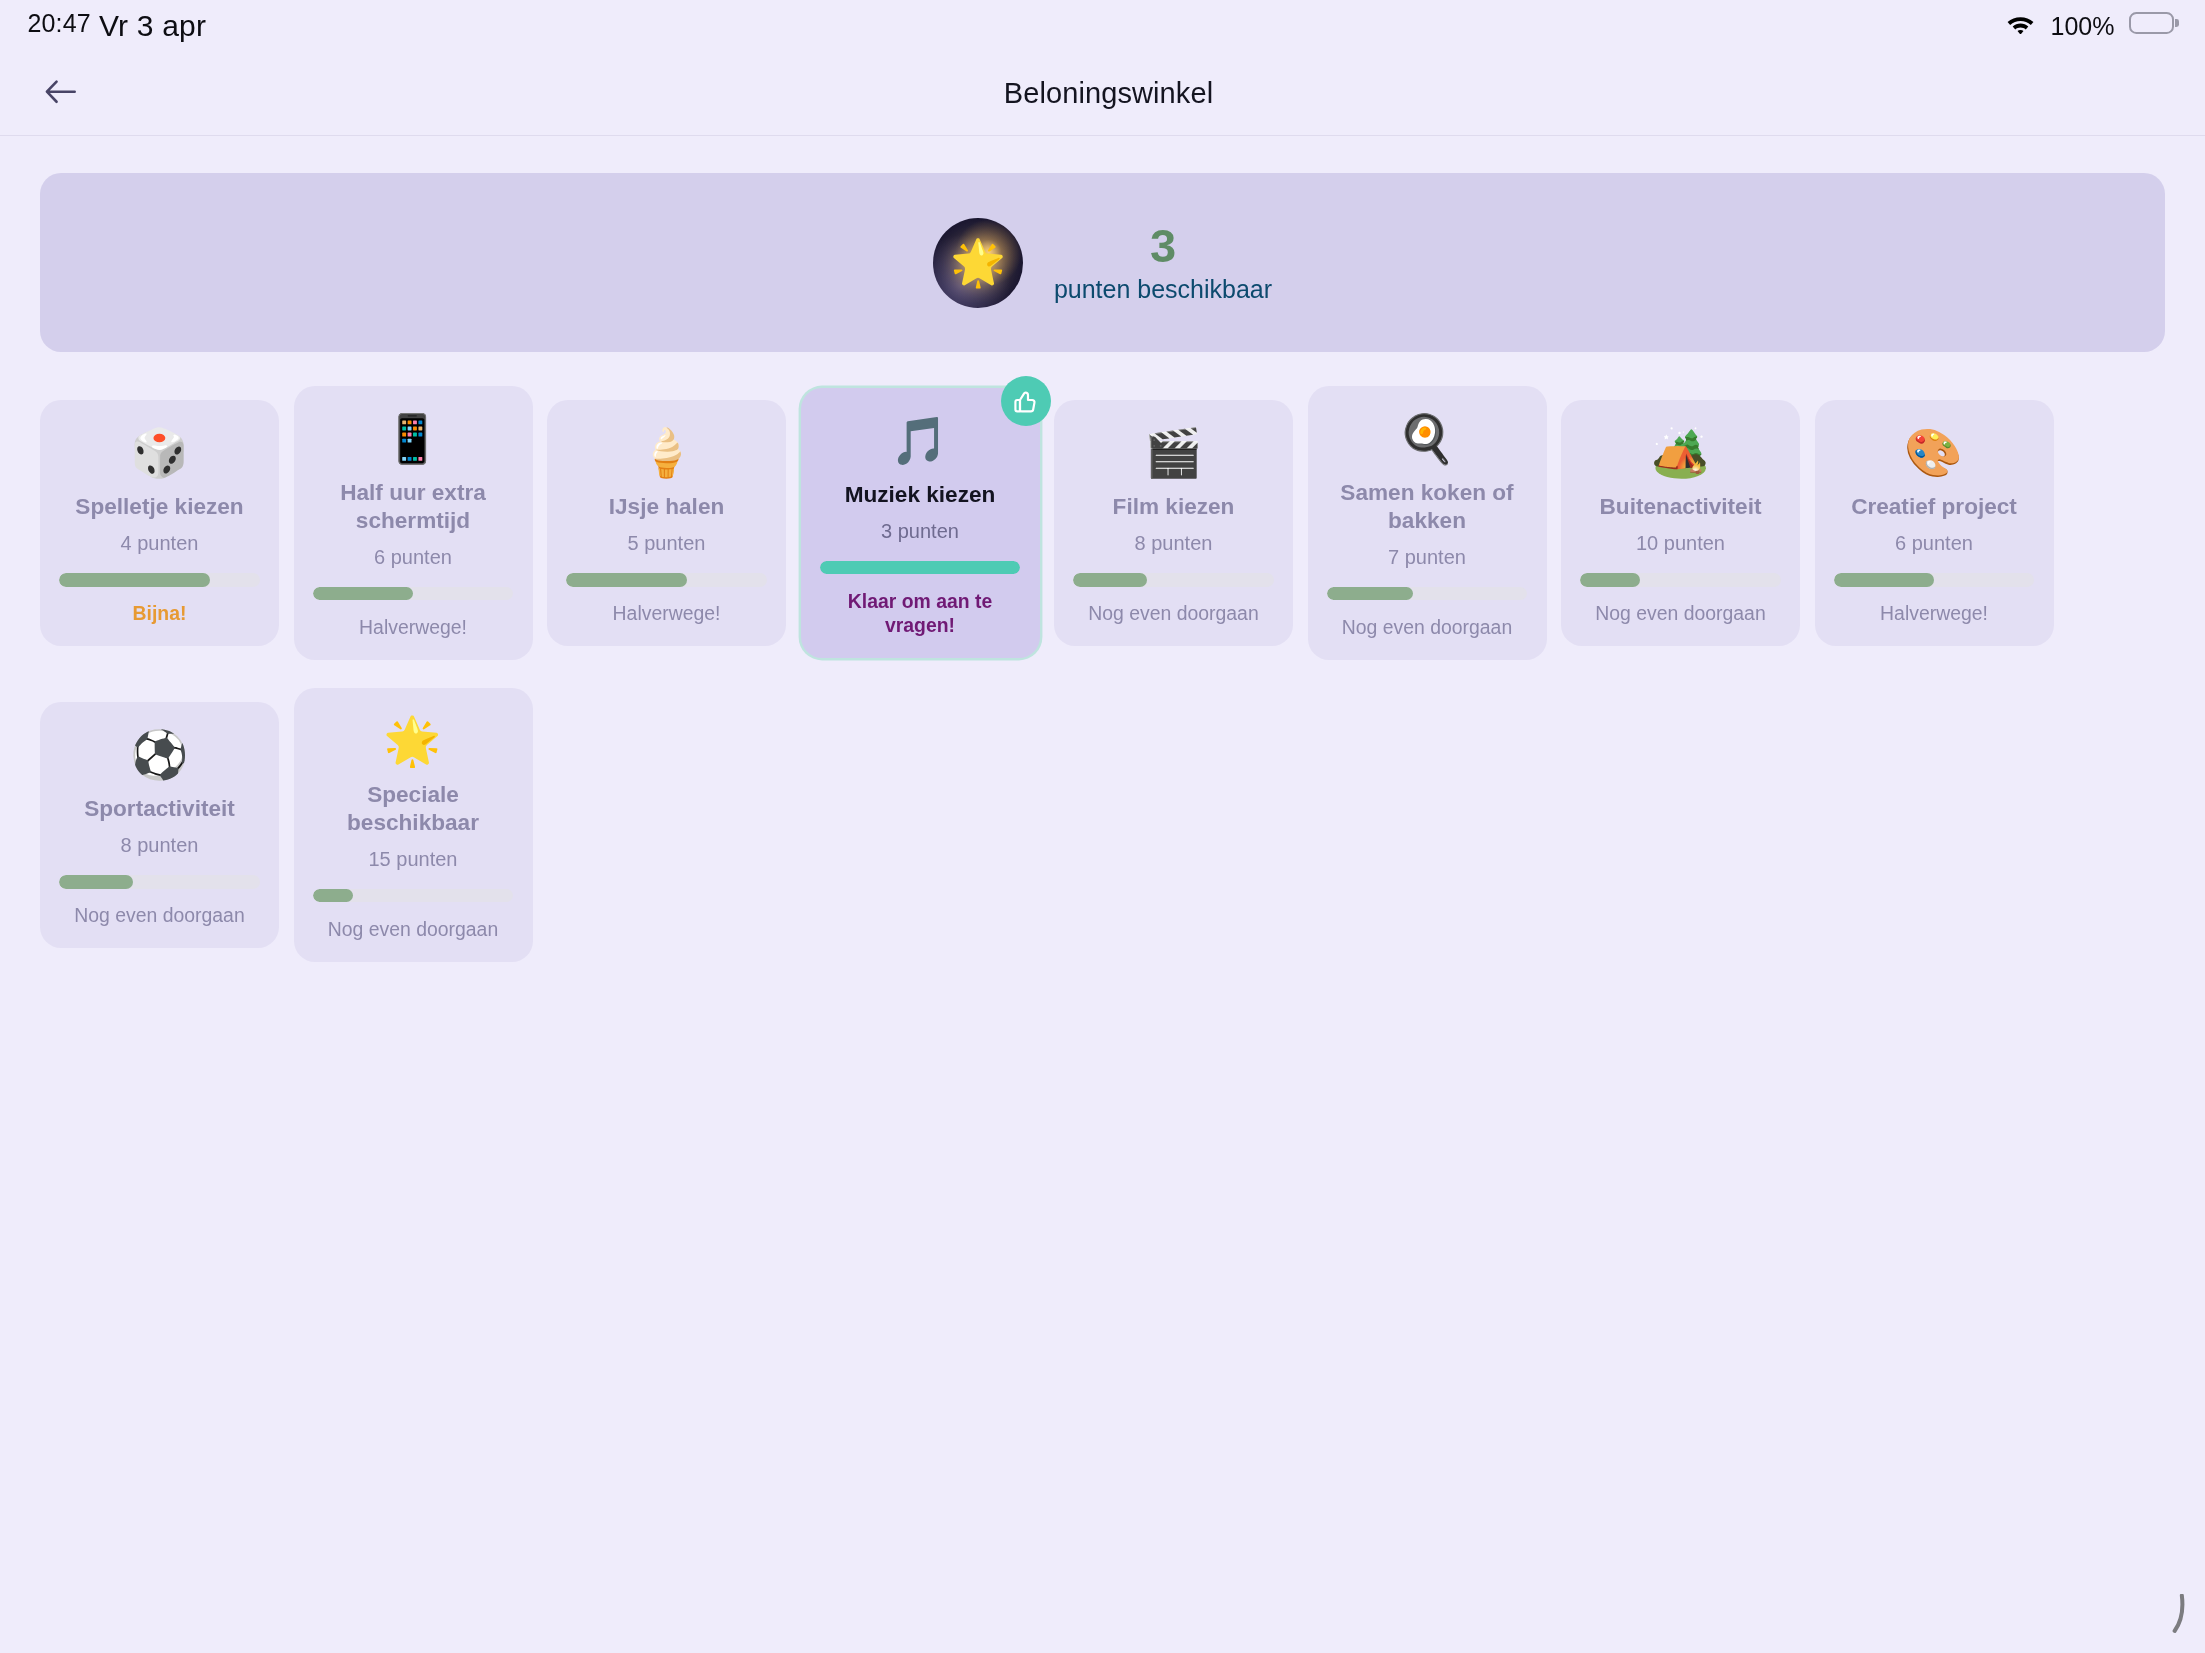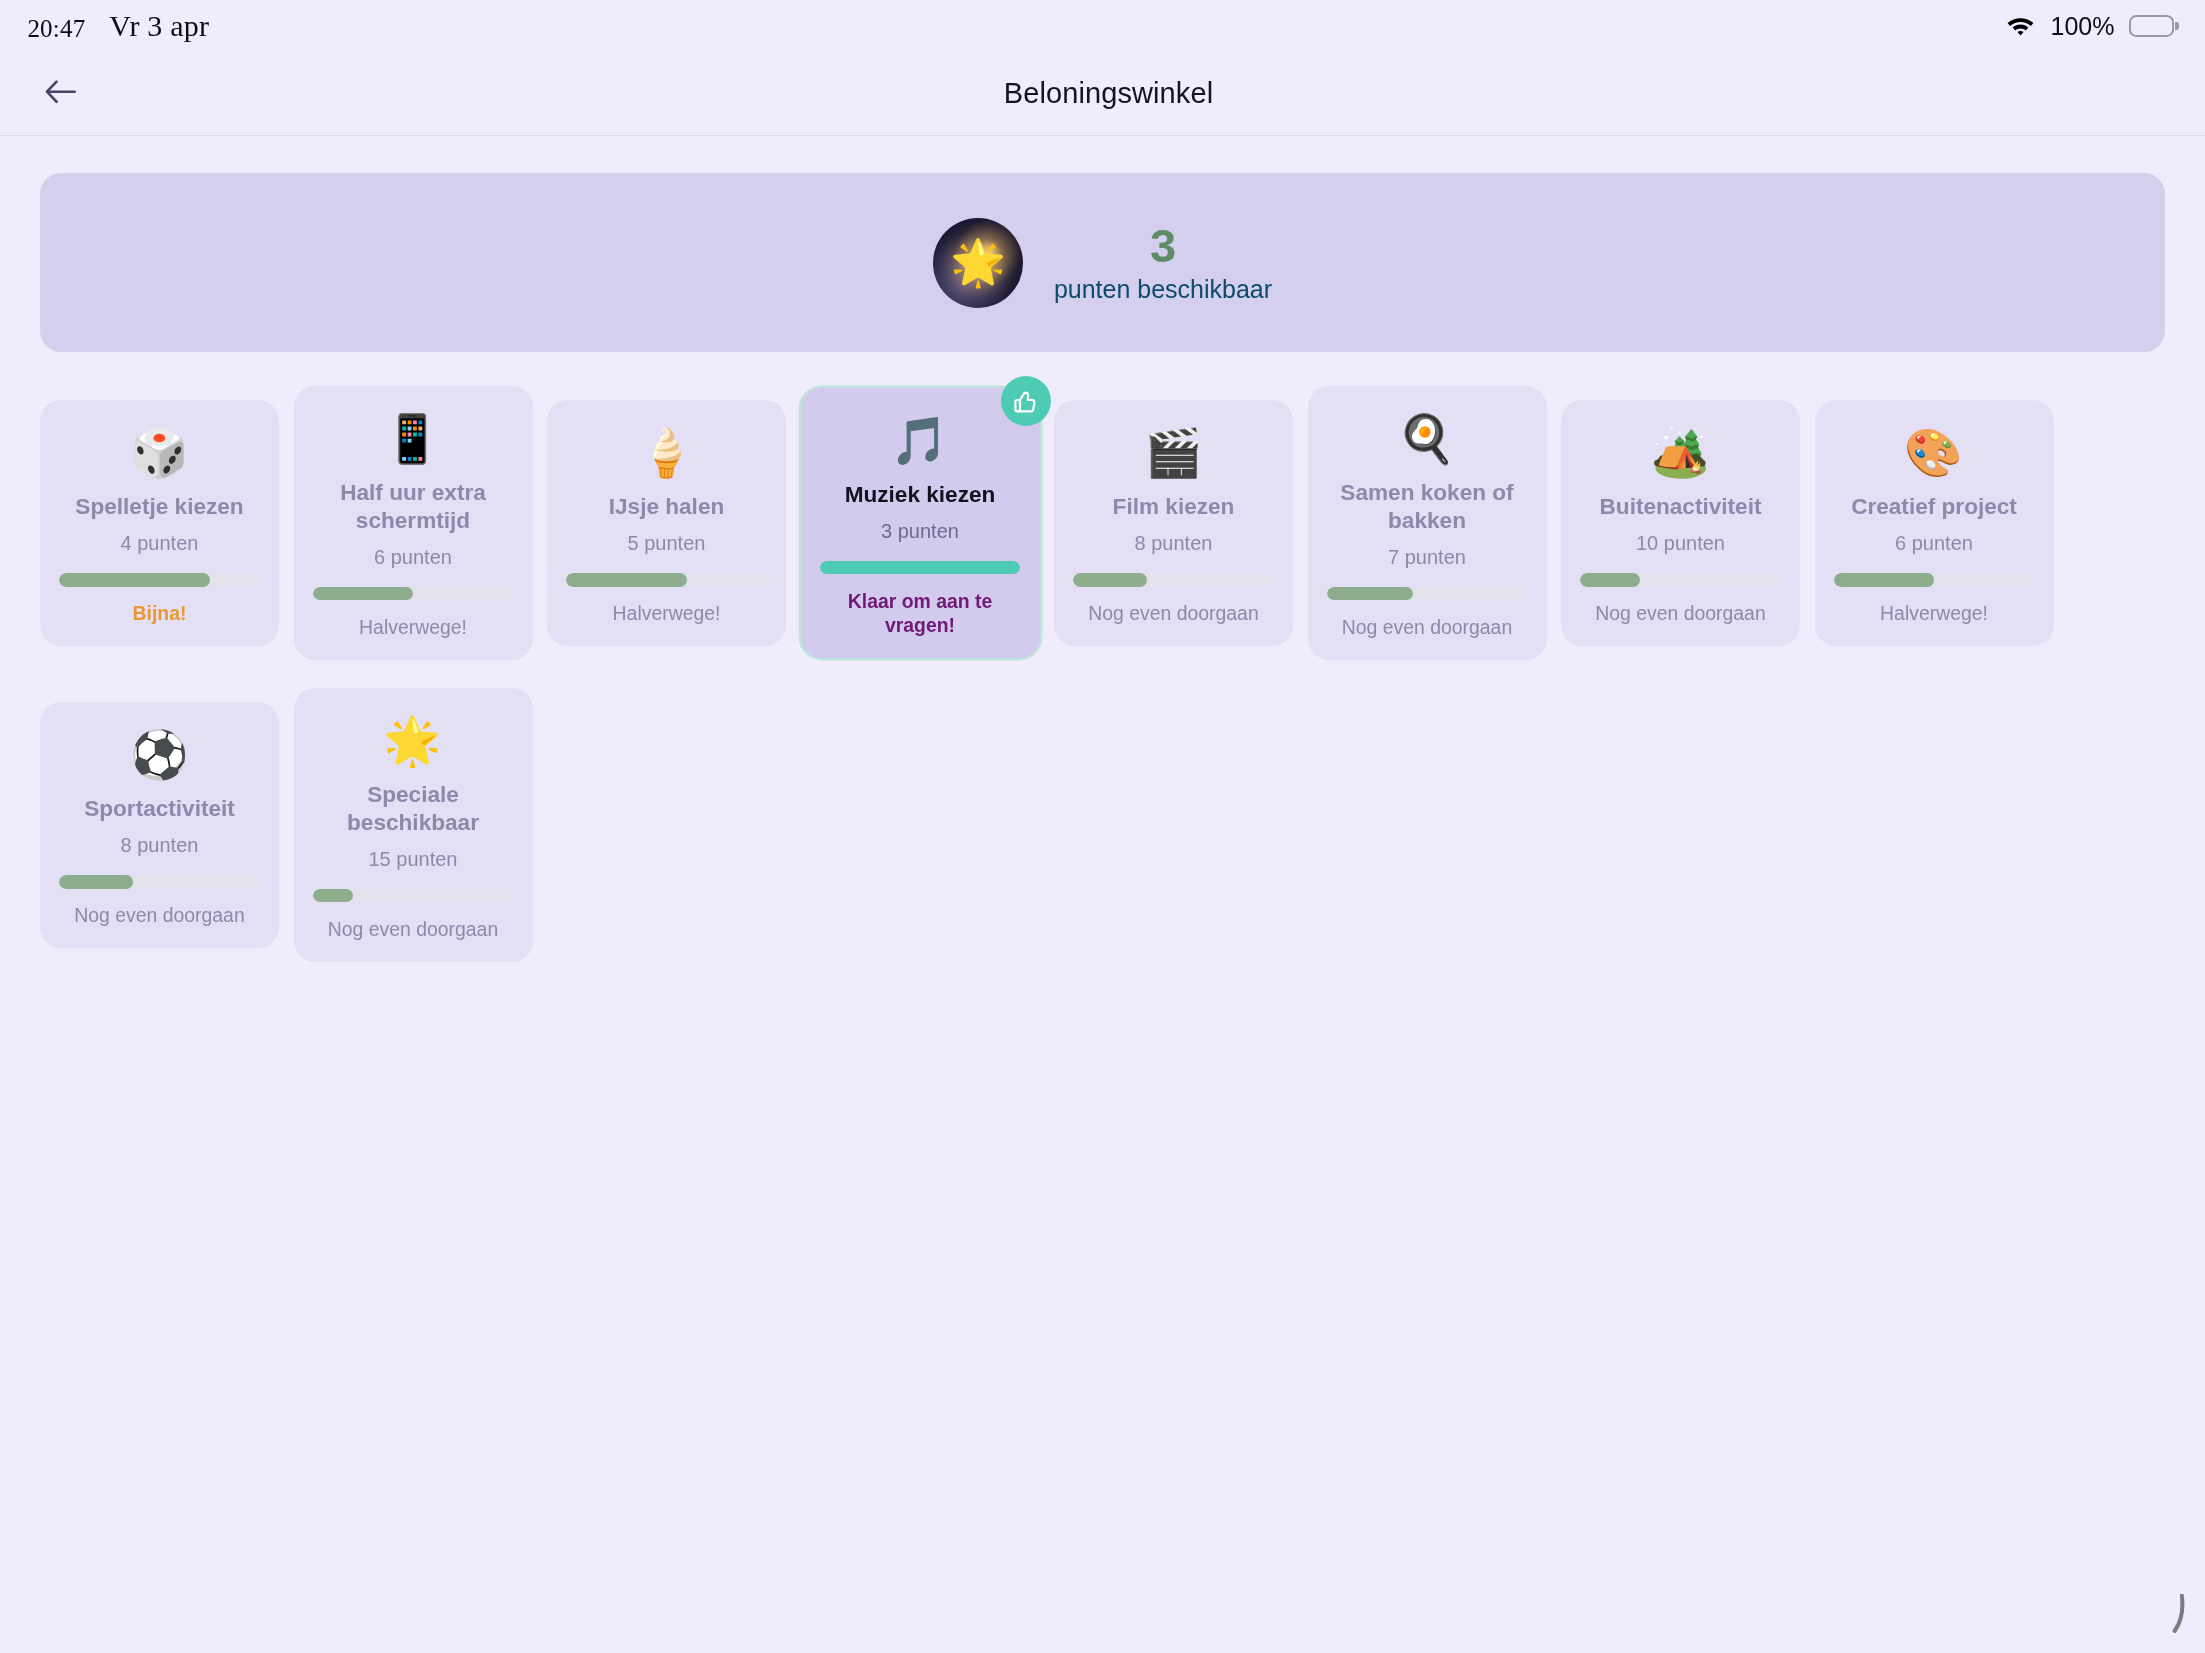--- a/index.html
+++ b/index.html
@@ -12,24 +12,24 @@
 
   
   .statusbar {
     height: 52px;
     display: flex;
     align-items: center;
     justify-content: space-between;
     padding: 0 31px 0 27.4px;
     color: #0d0d12;
   }
-  .status-left { display: flex; align-items: flex-end; gap: 24px; font-family: Liberation Serif, serif; }
+  .status-left { display: flex; align-items: flex-start; gap: 8px; }
   .status-time { font-size: 25px; font-weight: 500; letter-spacing: 0.2px; }
   .status-date { font-size: 30px; font-weight: 400; letter-spacing: 0.2px; }
-  .status-right { display: flex; align-items: center; gap: 14.5px; }
+  .status-right { display: flex; align-items: flex-start; gap: 14.5px; }
   .wifi-icon { display: block; }
   .status-batt-pct { font-size: 25px; font-weight: 400; }
   .battery {
     width: 45px; height: 22.6px;
     border: 2.4px solid #9a99a8;
     border-radius: 7.3px;
     position: relative;
     padding: 2.4px;
   }
   .battery::after {

